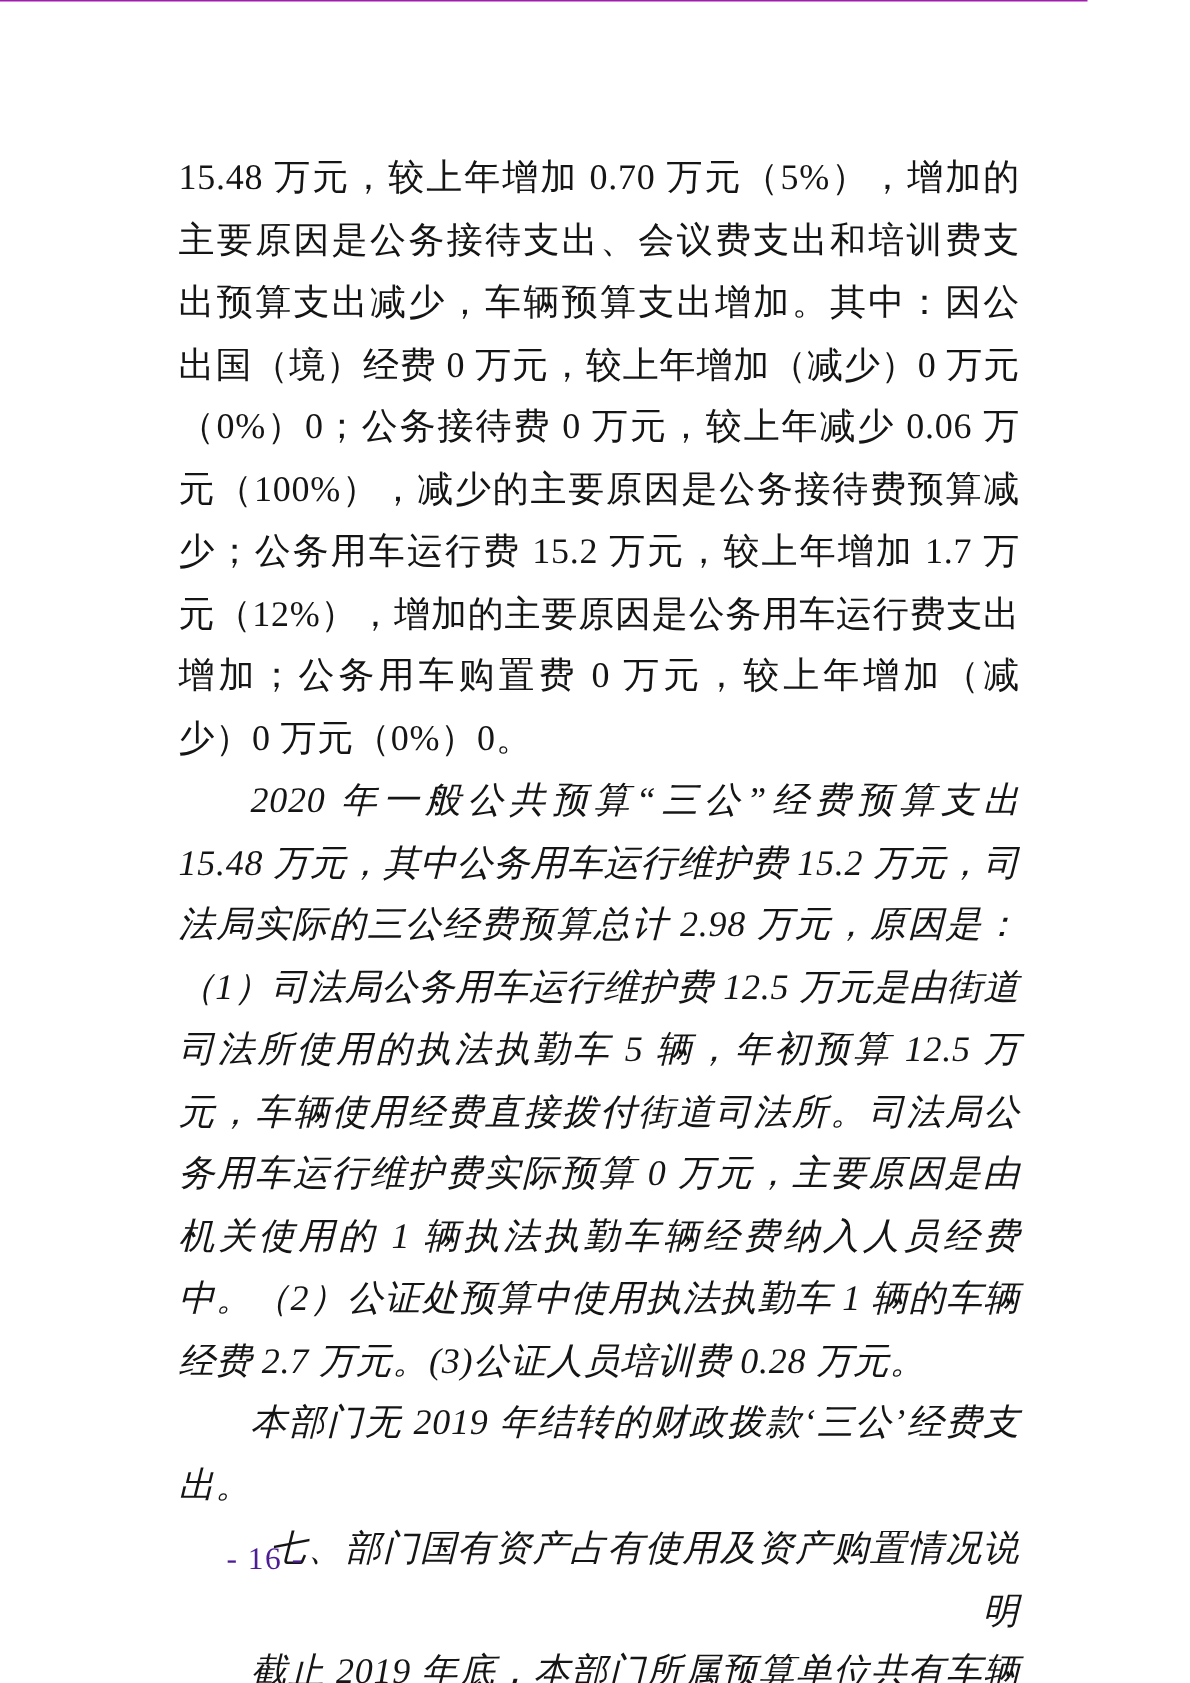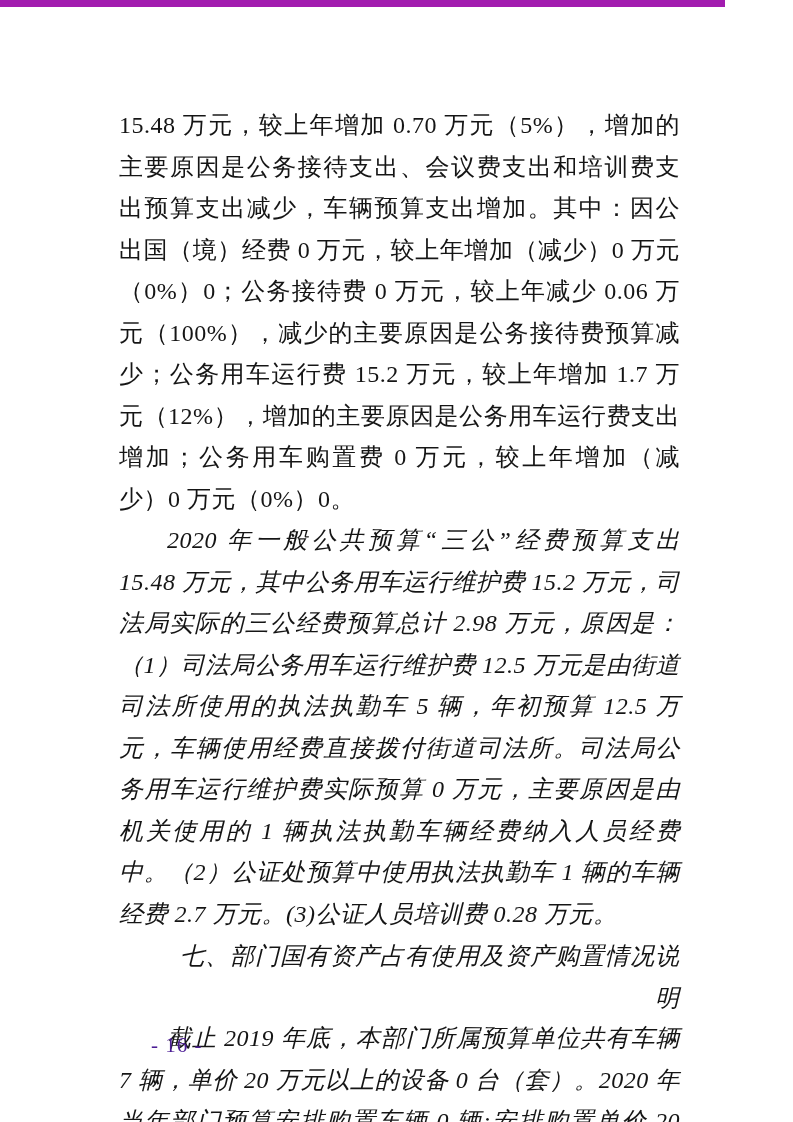--- a/index.html
+++ b/index.html
@@ -8,21 +8,21 @@
     background: #ffffff;
   }
   .page {
     position: relative;
     width: 725px;
     height: 1122px;
     background: #ffffff;
     overflow: hidden;
     color: #151515;
     font-family: "Liberation Serif", "DejaVu Serif", serif;
-    border-top: 7px solid #a21caf;
+    border-top: 1px solid #a21caf;
     box-sizing: border-box;
   }
   .text-block {
     position: absolute;
     left: 119px;
     top: 98px;
     width: 561px;
     font-size: 24px;
     line-height: 41.5px;
     text-align: justify;
@@ -61,20 +61,21 @@
 <body>
 
 <div class="page">
 
   <main class="text-block">
 
     <p class="para">15.48 万元，较上年增加 0.70 万元（5%），增加的主要原因是公务接待支出、会议费支出和培训费支出预算支出减少，车辆预算支出增加。其中：因公出国（境）经费 0 万元，较上年增加（减少）0 万元（0%）0；公务接待费 0 万元，较上年减少 0.06 万元（100%），减少的主要原因是公务接待费预算减少；公务用车运行费 15.2 万元，较上年增加 1.7 万元（12%），增加的主要原因是公务用车运行费支出增加；公务用车购置费 0 万元，较上年增加（减少）0 万元（0%）0。</p>
 
     <p class="para indent">2020 年一般公共预算“三公”经费预算支出 15.48 万元，其中公务用车运行维护费 15.2 万元，司法局实际的三公经费预算总计 2.98 万元，原因是：（1）司法局公务用车运行维护费 12.5 万元是由街道司法所使用的执法执勤车 5 辆，年初预算 12.5 万元，车辆使用经费直接拨付街道司法所。司法局公务用车运行维护费实际预算 0 万元，主要原因是由机关使用的 1 辆执法执勤车辆经费纳入人员经费中。（2）公证处预算中使用执法执勤车 1 辆的车辆经费 2.7 万元。(3)公证人员培训费 0.28 万元。</p>
 
+    <p class="para indent">本部门无 2019 年结转的财政拨款‘三公’经费支出。</p>
 
     <h2 class="heading indent">七、部门国有资产占有使用及资产购置情况说明</h2>
 
     <p class="para indent">截止 2019 年底，本部门所属预算单位共有车辆 7 辆，单价 20 万元以上的设备 0 台（套）。2020 年当年部门预算安排购置车辆 0 辆;安排购置单价 20 万元以上的设备 0 台(套)。</p>
 
   </main>
 
   <footer class="page-number">- 16 -</footer>
 
 </div>

